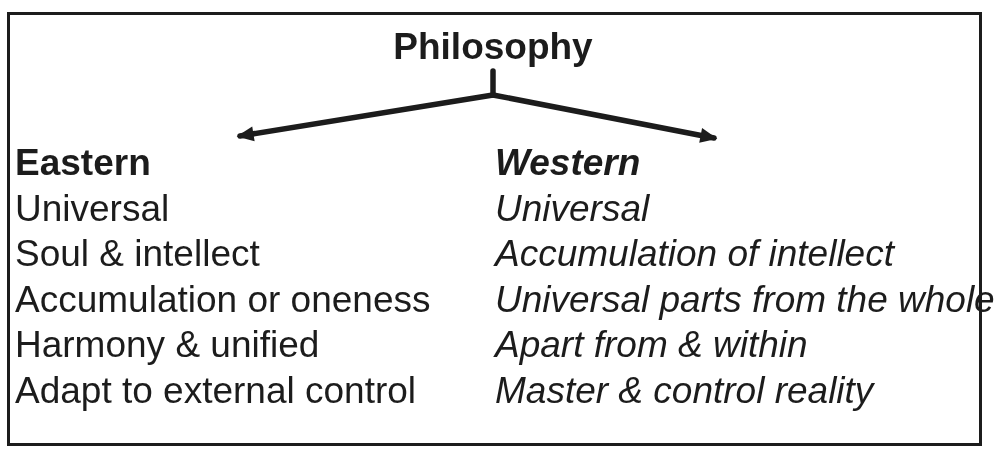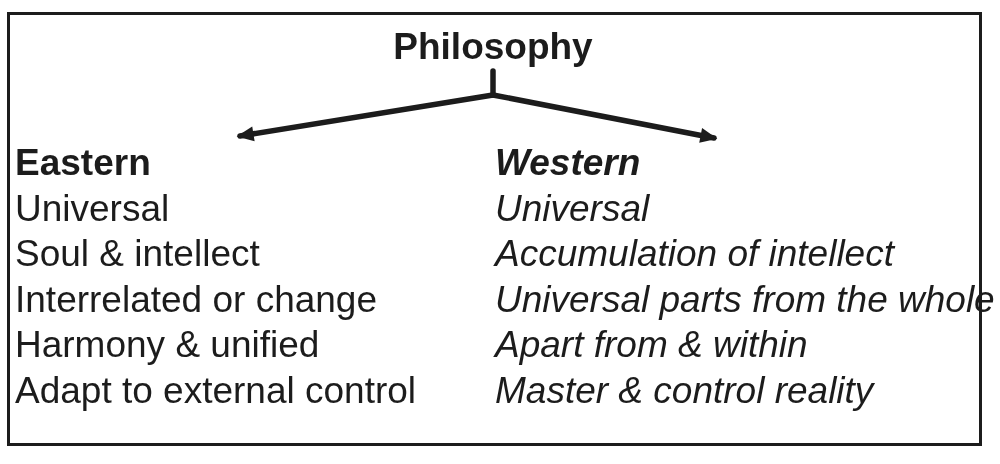--- a/index.html
+++ b/index.html
@@ -74,21 +74,21 @@
     </defs>
     <path d="M493,71 L493,95" stroke="#1c1c1c" stroke-width="5.5" stroke-linecap="round" fill="none"></path>
     <path d="M493,95 L240,136" stroke="#1c1c1c" stroke-width="5.5" stroke-linecap="round" fill="none" marker-end="url(#arrowhead)"></path>
     <path d="M493,95 L714,138" stroke="#1c1c1c" stroke-width="5.5" stroke-linecap="round" fill="none" marker-end="url(#arrowhead)"></path>
   </svg>
 
   <div class="col col-left">
     <div class="col-header">Eastern</div>
     <div class="col-item">Universal</div>
     <div class="col-item">Soul &amp; intellect</div>
-    <div class="col-item">Interrelated or change</div>
+    <div class="col-item">Accumulation or oneness</div>
     <div class="col-item">Harmony &amp; unified</div>
     <div class="col-item">Adapt to external control</div>
   </div>
 
   <div class="col col-right">
     <div class="col-header">Western</div>
     <div class="col-item">Universal</div>
     <div class="col-item">Accumulation of intellect</div>
     <div class="col-item">Universal parts from the whole</div>
     <div class="col-item">Apart from &amp; within</div>

